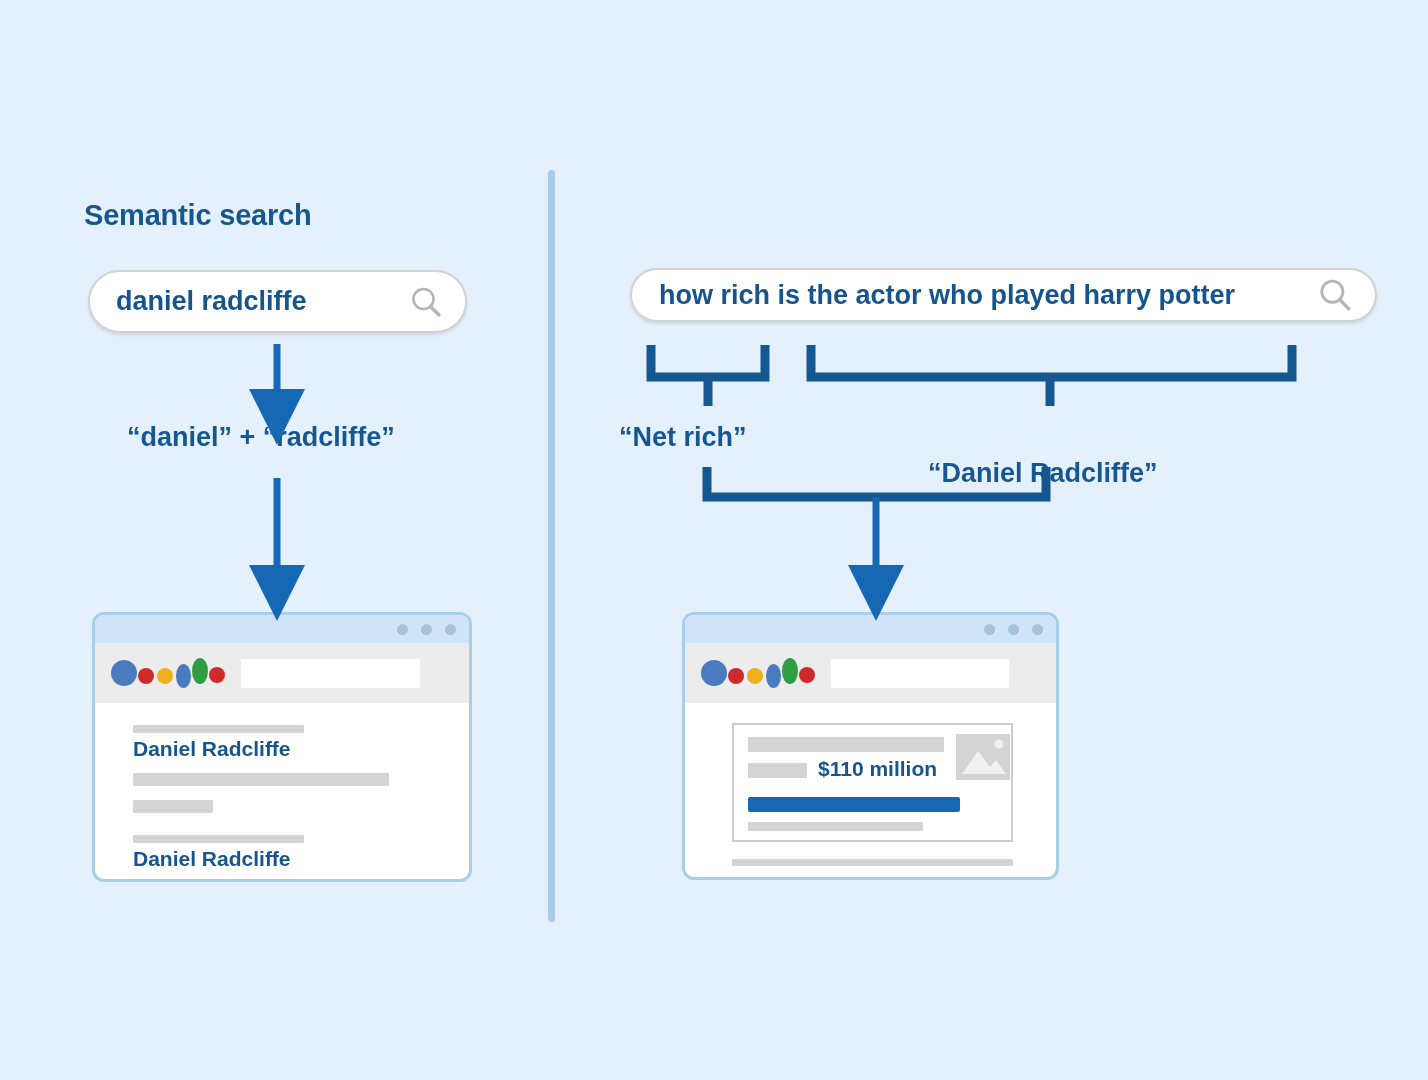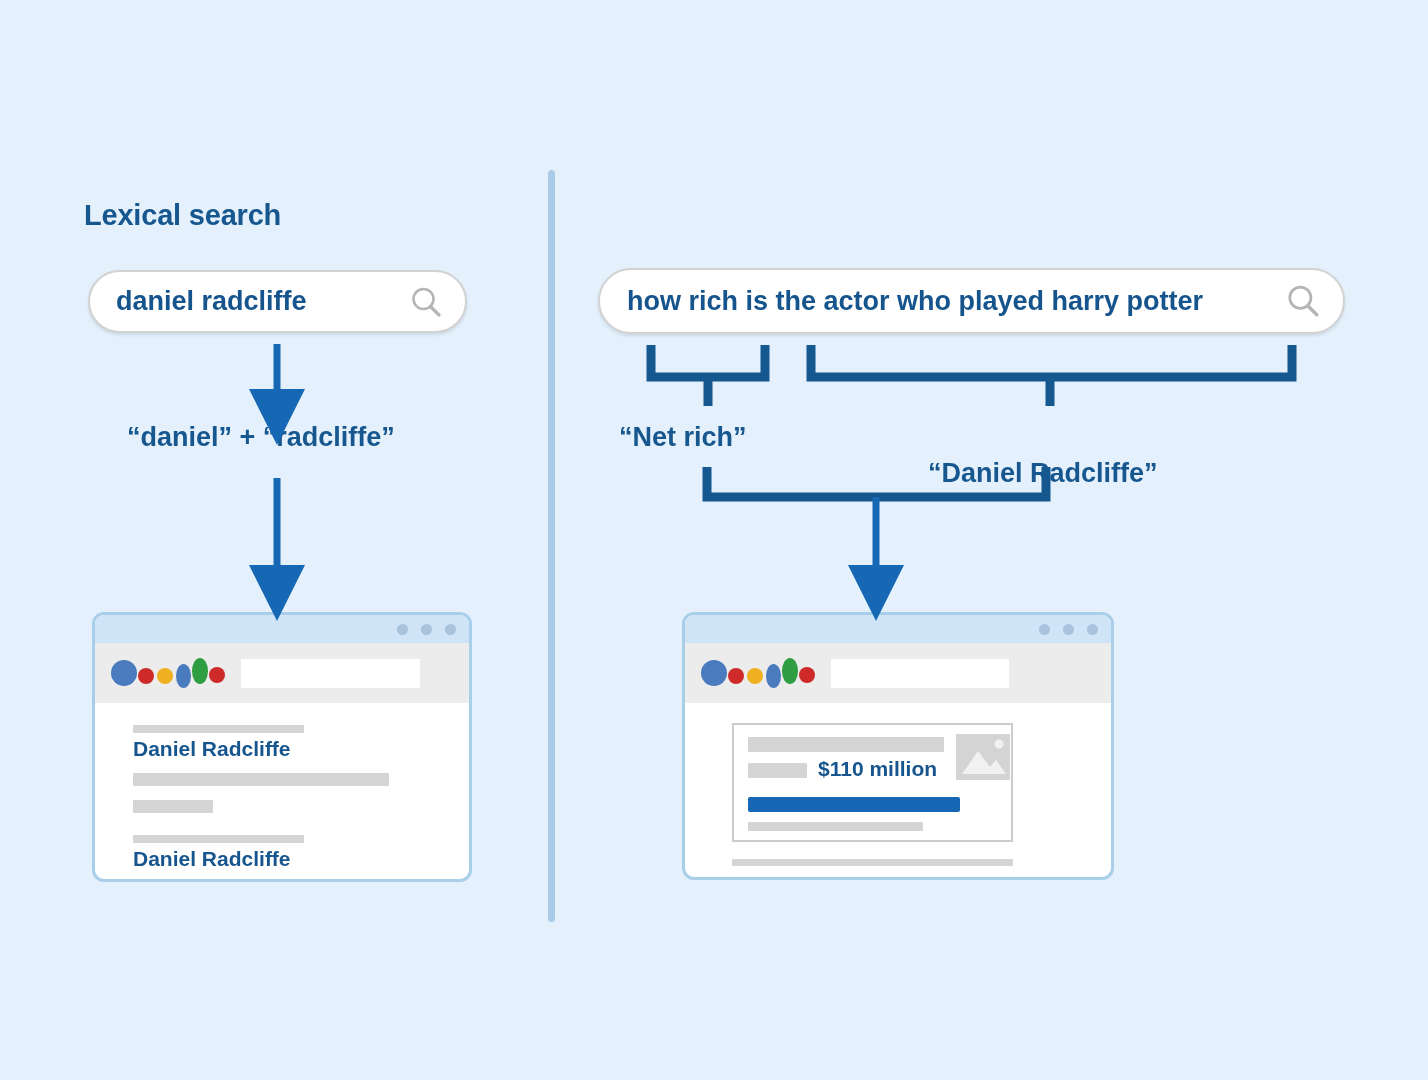--- a/index.html
+++ b/index.html
@@ -49,21 +49,21 @@
     position: absolute;
     background: #ffffff;
     border: 2px solid #d2d2d2;
     border-radius: 40px;
     box-shadow: 0 2px 3px rgba(120,140,160,0.22);
     display: flex;
     align-items: center;
     box-sizing: border-box;
   }
   #searchbar-lexical  { left: 88px;  top: 270px; width: 379px; height: 63px; }
-  #searchbar-semantic { left: 598px; top: 268px; width: 747px; height: 66px; }
+  #searchbar-semantic { left: 630px; top: 268px; width: 747px; height: 54px; }
 
   .search-text {
     flex: 1 1 auto;
     color: #15548c;
     font-weight: bold;
     white-space: nowrap;
     overflow: hidden;
   }
   #searchbar-lexical .search-text  { font-size: 27px; padding-left: 26px; }
   #searchbar-semantic .search-text { font-size: 27px; padding-left: 27px; }
@@ -98,21 +98,21 @@
   
   .browser {
     position: absolute;
     background: #ffffff;
     border: 3px solid #a9cee9;
     border-radius: 12px;
     box-sizing: border-box;
     overflow: hidden;
   }
   #browser-lexical  { left: 92px;  top: 612px; width: 380px; height: 270px; }
-  #browser-semantic { left: 682px; top: 612px; width: 432px; height: 268px; }
+  #browser-semantic { left: 682px; top: 612px; width: 377px; height: 268px; }
 
   .titlebar {
     height: 28px;
     background: #cfe4f6;
     display: flex;
     align-items: center;
     justify-content: flex-end;
     padding-right: 13px;
     box-sizing: border-box;
   }
@@ -188,21 +188,21 @@
     background: #d4d4d4;
   }
 </style>
 </head>
 <body>
 
 <div class="stage">
 
   <div class="divider"></div>
 
-  <div class="heading" id="heading-left">Lexical search</div>
+  <div class="heading" id="heading-left">Semantic search</div>
 
   <div class="searchbar" id="searchbar-lexical">
     <div class="search-text" title="Search">daniel radcliffe</div>
     <svg class="mag" width="34" height="34" viewBox="0 0 34 34">
       <circle cx="14.5" cy="14" r="10" fill="none" stroke="#b5b5b5" stroke-width="2.6"></circle>
       <line x1="21.5" y1="21.5" x2="30" y2="30" stroke="#b5b5b5" stroke-width="3.2" stroke-linecap="round"></line>
     </svg>
   </div>
 
   <div class="branch-label" id="label-lexical-terms">“daniel” + “radcliffe”</div>

